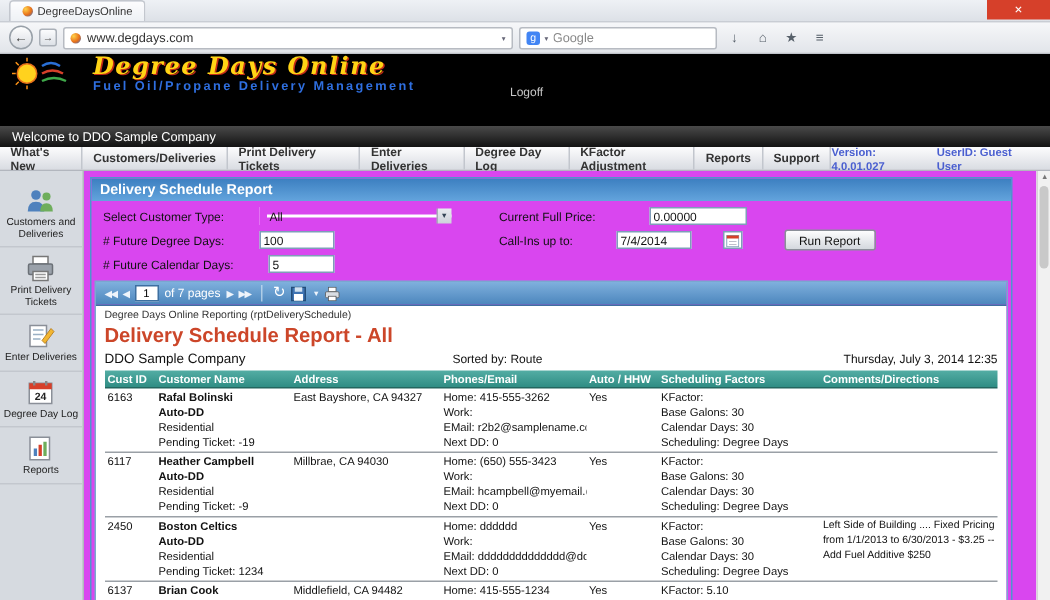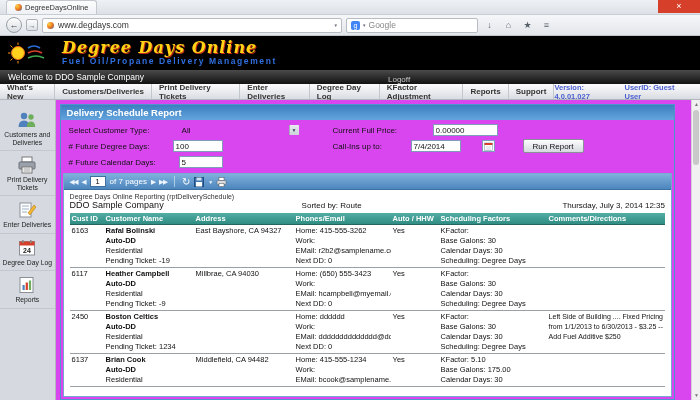--- a/index.html
+++ b/index.html
@@ -17,26 +17,26 @@
   .nav-fwd { width:12px; height:12px; border-radius:2px; background:linear-gradient(#fbfcfd,#dde1e7); border:1px solid #aab0b8; font-size:7px; color:#555; display:flex; align-items:center; justify-content:center; }
   .urlbar { width:300px; height:15px; background:#fff; border:1px solid #b7bbc2; border-radius:2px; display:flex; align-items:center; padding:0 4px; gap:4px; }
   .urlbar input, .searchbar input { border:none; outline:none; flex:1; font-size:8.5px; color:#333; background:transparent; height:13px; }
   .searchbar { width:132px; height:15px; background:#fff; border:1px solid #b7bbc2; border-radius:2px; display:flex; align-items:center; padding:0 4px; gap:3px; }
   .searchbar input { color:#888; }
   .gicon { width:9px; height:9px; background:#4285f4; color:#fff; font-size:7px; line-height:9px; text-align:center; border-radius:2px; flex:0 0 auto; }
   .mini-caret { font-size:5px; color:#667; }
   .nav-icon { width:15px; text-align:center; font-size:9px; color:#57606a; }
 
   
-  .header { height:34px; background:#000; position:relative; display:flex; align-items:center; }
+  .header { height:48px; background:#000; position:relative; display:flex; align-items:flex-start; }
   .logo { margin-left:6px; flex:0 0 auto; }
   .title-wrap { margin-left:10px; }
   .app-title { font-family:"DejaVu Serif", serif; font-style:italic; font-weight:bold; font-size:16px; line-height:16px; color:#ffd415; letter-spacing:1px; text-shadow:1px 1px 0 #c32b18; }
   .app-subtitle { font-size:8.5px; font-weight:bold; color:#2f6fe0; letter-spacing:1.6px; }
-  .logoff { position:absolute; left:340px; top:39px; font-size:8px; color:#c7c7c7;margin-left:48px; }
+  .logoff { position:absolute; left:340px; top:21px; font-size:8px; color:#c7c7c7; }
 
   .welcome { height:14px; background:linear-gradient(#4a4a4a,#121212); color:#fff; font-size:8.5px; display:flex; align-items:center; padding-left:8px; }
 
   .menubar { height:16px; background:linear-gradient(#fcfcfd,#d9dce2); border-bottom:1px solid #b2b6be; display:flex; align-items:stretch; font-size:8px; font-weight:bold; color:#333; }
   .menu-item { display:flex; align-items:center; padding:0 7px; border-right:1px solid #c2c6cd; cursor:default; }
   .menu-right { margin-left:auto; display:flex; align-items:center; gap:10px; color:#4a5fd0; padding-right:14px; font-size:7.5px; }
 
   
   .content { display:flex; height:300px; position:relative; }
   .sidebar { width:62px; background:#d6dae0; border-right:1px solid #b2b6be; display:flex; flex-direction:column; padding-top:6px; }
@@ -45,21 +45,21 @@
 
   .main { flex:1; padding:4px 16px 0 4px; margin-right:9px; background:#d946ef; }
   .panel { border:1px solid #4f94cd; height:100%; display:flex; flex-direction:column; overflow:hidden; }
   .panel-title { height:15px; background:linear-gradient(#3c7fc0,#63a4dd); color:#fff; font-size:9.5px; font-weight:bold; display:flex; align-items:center; padding-left:6px; flex:0 0 auto; }
 
   .formarea { padding:3px 8px 2px; display:flex; flex-direction:column; gap:2px; flex:0 0 auto; }
   .frow { display:flex; align-items:center; height:14px; font-size:8px; color:#111;gap:20px; }
   .flabel { white-space:nowrap; }
   .w1 { width:84px; } .w2 { width:90px; }
   .tinput { height:12px; border:1px solid #7f9db9; background:#fff; font-size:8px; padding:0 2px; color:#111; }
-  .selectbox { width:133px; height:12px; border:7px solid #d946ef; background:#fff; display:flex; align-items:center; justify-content:space-between; padding-left:2px; font-size:8px; }
+  .selectbox { width:133px; height:12px; border:5px solid #d946ef; background:#fff; display:flex; align-items:center; justify-content:space-between; padding-left:2px; font-size:8px; }
   .sel-caret { width:10px; height:10px; background:linear-gradient(#e8ebf0,#cdd2da); border-left:1px solid #a7aeb8; font-size:5px; color:#345; display:flex; align-items:center; justify-content:center; }
   .runbtn { height:14px; border:1px solid #8a8f98; background:linear-gradient(#fdfdfe,#d4d8de); border-radius:2px; font-size:8px; padding:0 9px; color:#111; display:flex; align-items:center; margin-left:8px; }
   .calbtn { width:13px; height:12px; border:1px solid #7f9db9; background:#fff; margin-left:1px; display:flex; align-items:center; justify-content:center; }
 
   .viewerframe { border:1px solid #7aa7cf; margin:2px; flex:1; display:flex; flex-direction:column; overflow:hidden; }
   .vtoolbar { height:16px; background:linear-gradient(#7fb0dd,#4c86bd); display:flex; align-items:center; padding:0 6px; gap:4px; border-bottom:1px solid #3d6fa0; flex:0 0 auto; }
   .vbtn { color:#eef4fb; font-size:6.5px; letter-spacing:-1px; cursor:default; }
   .pageinput { width:16px; height:11px; border:1px solid #3d6fa0; font-size:7.5px; text-align:center; padding:0; }
   .pages-label { color:#fff; font-size:8px; }
   .vsep { width:1px; height:11px; background:#cfe2f2; opacity:.7; margin:0 3px; }
@@ -268,20 +268,21 @@
               <svg width="11" height="10" viewBox="0 0 11 10">
                 <rect x="3" y="0.5" width="5" height="3" fill="#fff" stroke="#555" stroke-width="0.5"></rect>
                 <rect x="1" y="3.5" width="9" height="4" rx="0.8" fill="#d8dde3" stroke="#555" stroke-width="0.5"></rect>
                 <rect x="3" y="6.5" width="5" height="3" fill="#fff" stroke="#555" stroke-width="0.5"></rect>
               </svg>
             </span>
           </div>
 
           <div class="report">
             <div class="rpt-src">Degree Days Online Reporting (rptDeliverySchedule)</div>
+            <div class="rpt-title">Delivery Schedule Report - All</div>
             <div class="rpt-meta">
               <span class="meta-company">DDO Sample Company</span>
               <span class="meta-sorted">Sorted by: Route</span>
               <span class="meta-date">Thursday, July 3, 2014 12:35</span>
             </div>
             <div class="thead">
               <span class="th c0">Cust ID</span>
               <span class="th c1">Customer Name</span>
               <span class="th c2">Address</span>
               <span class="th c3">Phones/Email</span>

